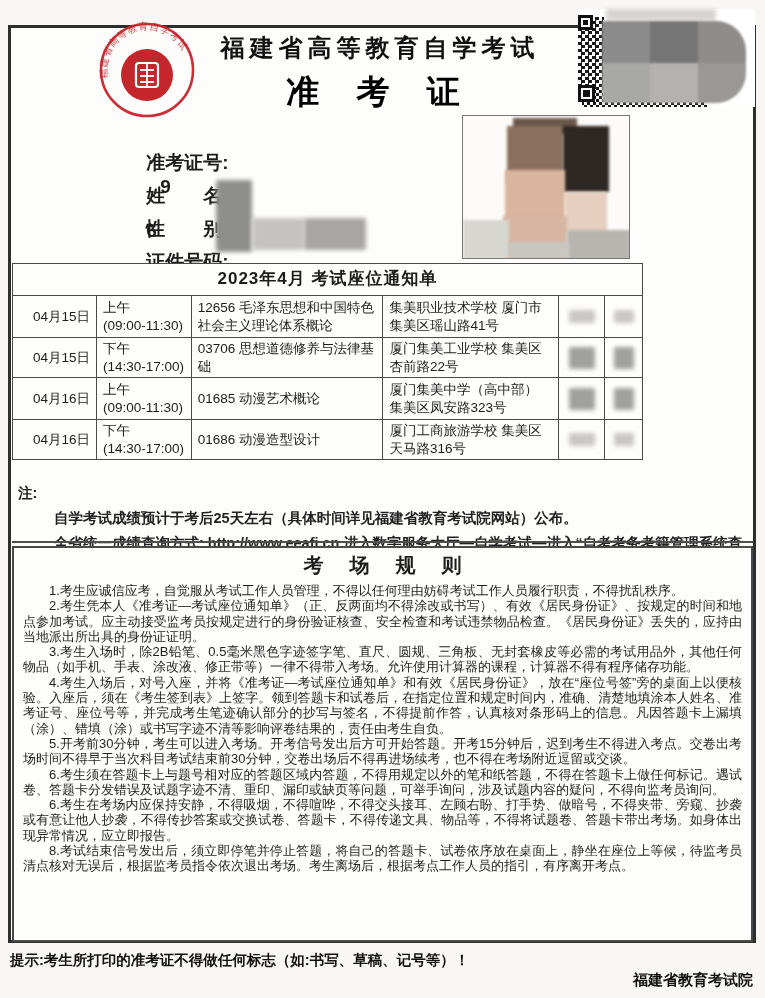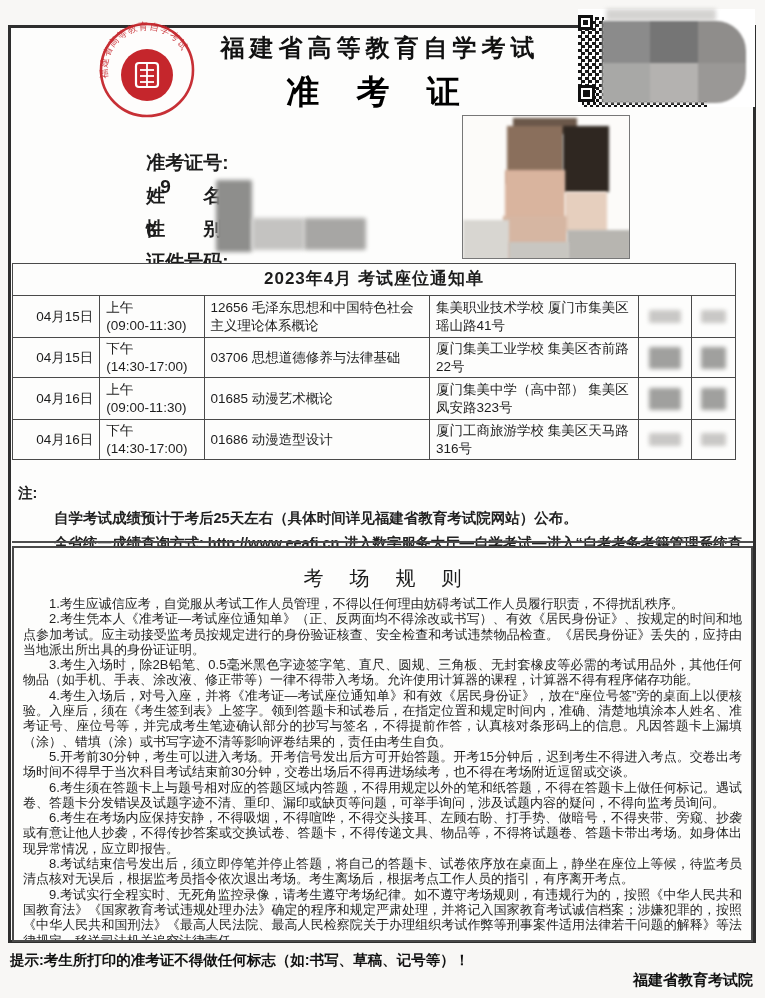--- a/index.html
+++ b/index.html
@@ -36,40 +36,40 @@
   
   .info-row{position:absolute;left:125px;height:26px;font-size:19px;font-weight:700;white-space:pre;}
   .info-row .val{font-weight:700;}
   .gap{display:inline-block;}
   .smudge{position:absolute;filter:blur(2px);border-radius:2px;}
   
   .photo{position:absolute;left:462px;top:115px;width:168px;height:144px;
     box-sizing:border-box;border:1px solid #777;background:#fcfbf9;overflow:hidden;z-index:4;}
   .photo div{position:absolute;filter:blur(1.5px);}
   
-  .sched{position:absolute;left:12px;top:263px;width:724px;border-collapse:collapse;
+  .sched{position:absolute;left:12px;top:263px;width:631px;border-collapse:collapse;
     box-sizing:border-box;background:#fdfdfc;}
   .sched,.sched th,.sched td{border:1.5px solid #4a4a4a;}
   .sched .title-row td{height:27px;text-align:center;font-size:17px;font-weight:700;letter-spacing:1px;}
   .sched th{height:30px;font-size:16px;font-weight:700;letter-spacing:2px;text-align:center;}
   .sched td{font-size:13.5px;line-height:1.3;padding:2px 6px;vertical-align:middle;}
   .c-date{text-align:right;white-space:nowrap;}
   .c-time{text-align:left;}
   .cell-smudge{height:13px;margin:2px auto;background:#c9c8c6;filter:blur(2px);border-radius:2px;width:80%;}
   .cell-smudge.dark{background:#a0a09e;height:22px;}
   
   .notes{position:absolute;left:14px;top:484px;width:738px;font-size:14.5px;font-weight:700;color:#222;}
   .notes .note-label{margin:0 0 2px 4px;}
   .notes p{margin:6px 0 4px 40px;font-weight:700;}
   .notes-divider{position:absolute;left:12px;top:541px;width:741px;height:0;border-top:2px solid #4f4f4f;}
   
   .rules{position:absolute;left:12px;top:546px;width:741px;height:396px;
     box-sizing:border-box;border:2px solid #4a4a4a;background:#fdfdfc;
     padding:3px 9px;overflow:hidden;}
-  .rules-title{margin:14px 0 4px;text-align:center;font-size:20px;font-weight:400;letter-spacing:26px;text-indent:26px;}
+  .rules-title{margin:1px 0 4px;text-align:center;font-size:20px;font-weight:700;letter-spacing:26px;text-indent:26px;}
   .rules p{margin:0;font-size:13px;line-height:15.3px;text-align:justify;text-indent:2em;color:#1f1f1f;font-weight:500;}
   
   .footer-tip{position:absolute;left:10px;top:951px;font-size:14.5px;font-weight:700;color:#111;}
   .footer-issuer{position:absolute;right:12px;top:951px;font-size:15px;font-weight:700;color:#111;margin-top:20px;}
   .watermark{position:absolute;right:10px;top:968px;font-size:18px;font-weight:700;
     color:var(--watermark-gray,#8d8b88);letter-spacing:1px;text-shadow:0 0 1px #6f6d6a;margin-top:33px;}
 </style>
 </head>
 <body>
 
@@ -231,20 +231,19 @@
   <div class="rules">
     <div class="rules-title">考场规则</div>
     <p>1.考生应诚信应考，自觉服从考试工作人员管理，不得以任何理由妨碍考试工作人员履行职责，不得扰乱秩序。</p>
     <p>2.考生凭本人《准考证—考试座位通知单》（正、反两面均不得涂改或书写）、有效《居民身份证》、按规定的时间和地点参加考试。应主动接受监考员按规定进行的身份验证核查、安全检查和考试违禁物品检查。《居民身份证》丢失的，应持由当地派出所出具的身份证证明。</p>
     <p>3.考生入场时，除2B铅笔、0.5毫米黑色字迹签字笔、直尺、圆规、三角板、无封套橡皮等必需的考试用品外，其他任何物品（如手机、手表、涂改液、修正带等）一律不得带入考场。允许使用计算器的课程，计算器不得有程序储存功能。</p>
     <p>4.考生入场后，对号入座，并将《准考证—考试座位通知单》和有效《居民身份证》，放在“座位号签”旁的桌面上以便核验。入座后，须在《考生签到表》上签字。领到答题卡和试卷后，在指定位置和规定时间内，准确、清楚地填涂本人姓名、准考证号、座位号等，并完成考生笔迹确认部分的抄写与签名，不得提前作答，认真核对条形码上的信息。凡因答题卡上漏填（涂）、错填（涂）或书写字迹不清等影响评卷结果的，责任由考生自负。</p>
     <p>5.开考前30分钟，考生可以进入考场。开考信号发出后方可开始答题。开考15分钟后，迟到考生不得进入考点。交卷出考场时间不得早于当次科目考试结束前30分钟，交卷出场后不得再进场续考，也不得在考场附近逗留或交谈。</p>
     <p>6.考生须在答题卡上与题号相对应的答题区域内答题，不得用规定以外的笔和纸答题，不得在答题卡上做任何标记。遇试卷、答题卡分发错误及试题字迹不清、重印、漏印或缺页等问题，可举手询问，涉及试题内容的疑问，不得向监考员询问。</p>
     <p>6.考生在考场内应保持安静，不得吸烟，不得喧哗，不得交头接耳、左顾右盼、打手势、做暗号，不得夹带、旁窥、抄袭或有意让他人抄袭，不得传抄答案或交换试卷、答题卡，不得传递文具、物品等，不得将试题卷、答题卡带出考场。如身体出现异常情况，应立即报告。</p>
     <p>8.考试结束信号发出后，须立即停笔并停止答题，将自己的答题卡、试卷依序放在桌面上，静坐在座位上等候，待监考员清点核对无误后，根据监考员指令依次退出考场。考生离场后，根据考点工作人员的指引，有序离开考点。</p>
-    <p>9.考试实行全程实时、无死角监控录像，请考生遵守考场纪律。如不遵守考场规则，有违规行为的，按照《中华人民共和国教育法》《国家教育考试违规处理办法》确定的程序和规定严肃处理，并将记入国家教育考试诚信档案；涉嫌犯罪的，按照《中华人民共和国刑法》《最高人民法院、最高人民检察院关于办理组织考试作弊等刑事案件适用法律若干问题的解释》等法律规定，移送司法机关追究法律责任。</p>
   </div>
 
   <div class="footer-tip">提示:考生所打印的准考证不得做任何标志（如:书写、草稿、记号等）！</div>
   <div class="footer-issuer">福建省教育考试院</div>
   <div class="watermark">搜狐号@中创学历</div>
 
 </div>
 
 </body></html>

